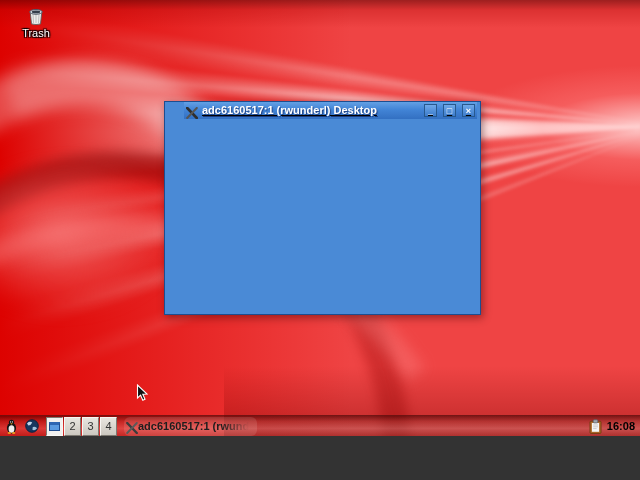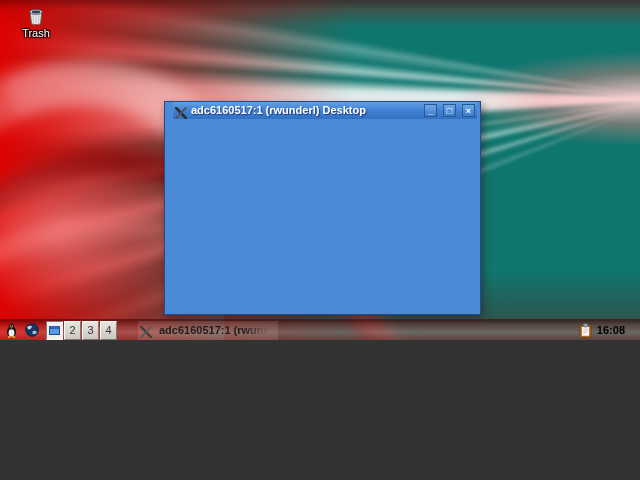--- a/index.html
+++ b/index.html
@@ -1,18 +1,18 @@
 <!DOCTYPE html>
 <html><head>
 <meta charset="utf-8">
 <style>
   html,body{margin:0;padding:0;background:#333;}
   *{box-sizing:border-box;}
-  .screen{position:relative;width:640px;height:340px;overflow:hidden;
-    font-family:"Liberation Sans",sans-serif;background:#0f766e;}
+  .screen{position:relative;width:640px;height:436px;overflow:hidden;
+    font-family:"Liberation Sans",sans-serif;background:#ef4444;}
 
   
   .wp{position:absolute;pointer-events:none;}
   .wp-streaks{inset:0;filter:blur(1.5px);
     background:conic-gradient(from 246deg at 104% 29%,
       rgba(255,255,255,0) 0deg,
       rgba(255,255,255,0) 1.5deg, rgba(255,255,255,.22) 2.6deg, rgba(255,255,255,0) 4deg,
       rgba(255,255,255,0) 6deg,  rgba(255,255,255,.45) 7.3deg, rgba(255,255,255,0) 8.8deg,
       rgba(255,255,255,0) 10.5deg, rgba(255,255,255,.55) 12deg, rgba(255,255,255,.1) 13.6deg,
       rgba(255,255,255,0) 15deg, rgba(255,255,255,.3) 16deg, rgba(255,255,255,0) 17.2deg,
@@ -38,22 +38,22 @@
       border:22px solid transparent;border-top-color:rgba(255,150,150,.3);}
 
   
   .trash{position:absolute;left:13px;top:6px;width:46px;text-align:center;cursor:default;}
   .trash svg{display:block;margin:0 auto;}
   .trash-label{display:block;margin-top:1px;font-size:11px;color:#fff;
     text-shadow:1px 1px 1px #000,-1px 1px 1px #000,1px -1px 1px #000,-1px -1px 1px #000;}
 
   
   .window{position:absolute;left:164px;top:101px;width:317px;height:214px;
-    background:#4a8ad6;border:1px solid #1d4d8f;padding:0 3px 3px 8px;
-    box-shadow:2px 3px 8px rgba(60,0,0,.45);}
+    background:#4a8ad6;border:1px solid #1d4d8f;padding:0 3px 3px 19px;
+    box-shadow:2px 3px 8px rgba(60,0,0,.45);text-decoration:underline;}
   .titlebar{height:17px;display:flex;align-items:center;gap:4px;padding:0 2px;
     background:linear-gradient(180deg,#63a0e4 0%,#4284d6 45%,#3370c2 100%);}
   .tb-icon{width:12px;height:12px;flex:0 0 auto;}
   .tb-title{flex:1;color:#fff;font-weight:bold;font-size:11px;line-height:17px;
     white-space:nowrap;overflow:hidden;text-shadow:1px 1px 1px rgba(0,0,50,.5);}
   .tb-btn{width:13px;height:13px;margin-left:2px;flex:0 0 auto;cursor:pointer;
     background:linear-gradient(#6ea8e8,#3d7ccc);border:1px solid #27598f;
     color:#fff;font-size:9px;font-weight:bold;line-height:10px;text-align:center;padding:0;}
   .win-body{display:flex;height:190px;background:#fff;border:1px solid #2a4a6a;border-top:none;}
   .xscrollbar{width:11px;border-right:1px solid #666;cursor:pointer;
@@ -72,27 +72,27 @@
   .launcher{width:17px;height:17px;margin-left:3px;display:flex;align-items:center;justify-content:center;cursor:pointer;}
   .pager{display:flex;margin-left:6px;}
   .pager-btn{width:17px;height:19px;margin-right:1px;cursor:pointer;
     display:flex;align-items:center;justify-content:center;
     background:linear-gradient(#e8e5df,#ccc8c0);
     border:1px solid;border-color:#f8f7f4 #7d7971 #7d7971 #f8f7f4;
     font-size:11px;color:#333;padding:0;font-family:"Liberation Sans",sans-serif;}
   .pager-btn.active{background:#f2f1ef;border-color:#7d7971 #f8f7f4 #f8f7f4 #7d7971;}
   .mini-window{width:11px;height:9px;background:#5a9ae0;
     border:1px solid #1c4a8c;border-top:3px solid #2e66b2;}
-  .task-btn{display:flex;align-items:center;gap:7px;margin-left:20px;height:19px;
-    padding:0 8px 0 2px;max-width:150px;cursor:pointer;background:rgba(255,235,230,.12);}
+  .task-btn{display:flex;align-items:center;gap:0;margin-left:6px;height:19px;
+    padding:0 8px 0 2px;max-width:150px;cursor:pointer;background:rgba(255,235,230,.12);border-radius:6px;}
   .task-icon{width:12px;height:12px;flex:0 0 auto;}
   .task-label{font-size:11px;font-weight:bold;color:#1d1d1d;white-space:nowrap;overflow:hidden;
     -webkit-mask-image:linear-gradient(90deg,#000 75%,transparent 100%);
     mask-image:linear-gradient(90deg,#000 75%,transparent 100%);}
-  .tray{margin-left:auto;display:flex;align-items:center;gap:5px;padding-right:15px;}
+  .tray{margin-left:auto;display:flex;align-items:center;gap:5px;padding-right:5px;}
   .clock{font-size:11px;font-weight:bold;color:#000;}
 
   
   .mouse-cursor{position:absolute;left:136px;top:384px;width:13px;height:19px;}
 </style>
 </head>
 <body>
 
 <div class="screen">
 

